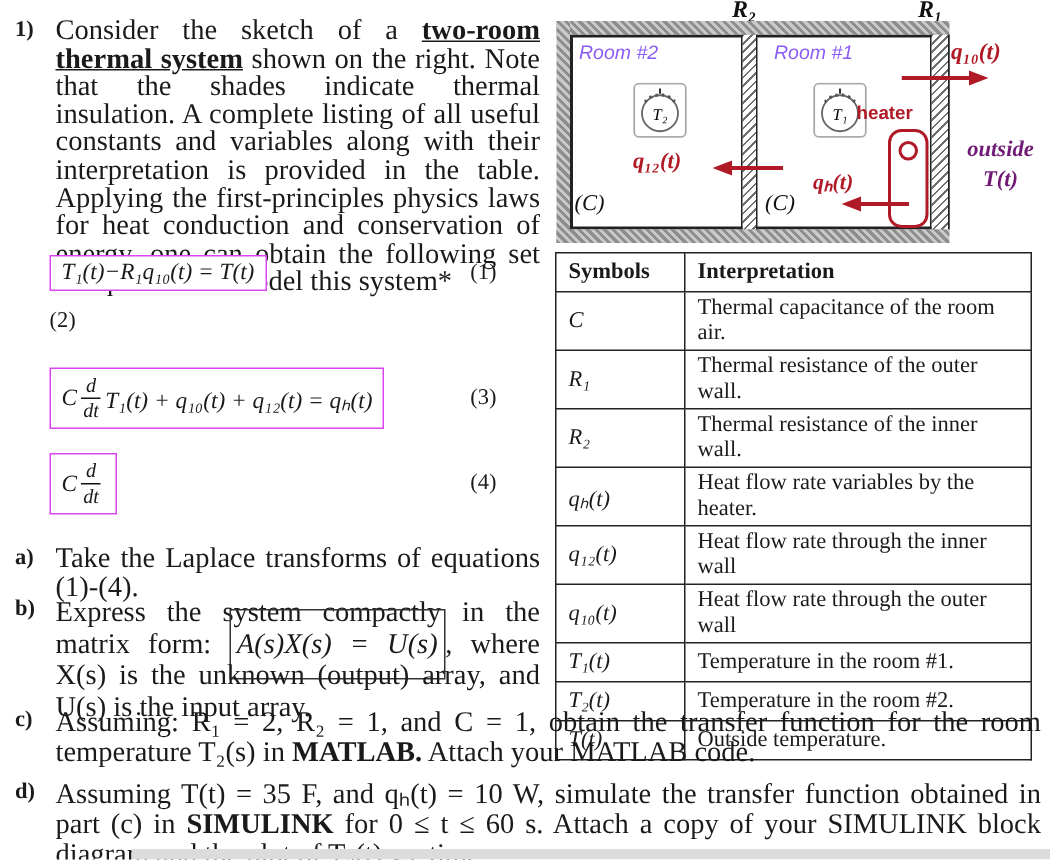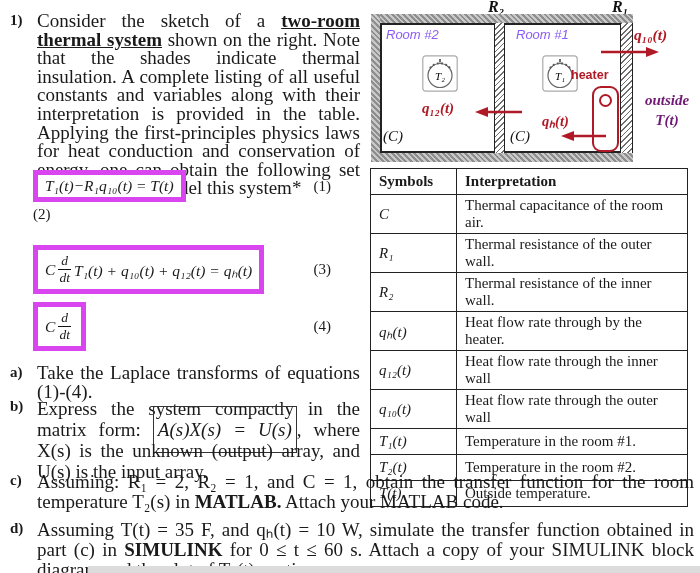--- a/index.html
+++ b/index.html
@@ -23,21 +23,21 @@
   .item-b { left:10px; top:398px; width:350px; }
   .item-b .body { line-height:21px; }
   .item-c { left:10px; top:472px; width:684px; }
   .item-d { left:10px; top:520px; width:684px; }
   .item-c .body, .item-d .body { line-height:20px; }
   .inline-box { border:1px solid #333; padding:12px 4px; font-style:italic; }
 
   
   .eq-row { position:absolute; left:33px; width:298px; display:flex;
             justify-content:space-between; align-items:center; }
-  .eq-box { border:5px solid #d946ef; padding:2px 7px; background:#fff;
+  .eq-box { border:1px solid #d946ef; padding:2px 7px; background:#fff;
             font-style:italic; font-size:15.5px; display:inline-flex;
             align-items:center; white-space:nowrap; }
   .eq-num { font-size:15px; }
   .frac { display:inline-flex; flex-direction:column; align-items:center;
           line-height:1.05; font-size:13.5px; margin:0 3px; }
   .frac .num { border-bottom:1.3px solid #111; padding:0 3px 1px; }
   .frac .den { padding-top:1px; }
   .eq-1 { top:170px; } .eq-2 { top:206px; } .eq-3 { top:245px; } .eq-4 { top:302px; }
   .eq-3 .eq-box, .eq-4 .eq-box { padding:4px 7px; }
 
@@ -208,21 +208,21 @@
     <tr>
           <td class="sym">R₁</td>
           <td>Thermal resistance of the outer wall.</td>
         </tr>
     <tr>
           <td class="sym">R₂</td>
           <td>Thermal resistance of the inner wall.</td>
         </tr>
     <tr>
           <td class="sym">qₕ(t)</td>
-          <td>Heat flow rate through by the heater.</td>
+          <td>Heat flow rate variables by the heater.</td>
         </tr>
     <tr>
           <td class="sym">q₁₂(t)</td>
           <td>Heat flow rate through the inner wall</td>
         </tr>
     <tr>
           <td class="sym">q₁₀(t)</td>
           <td>Heat flow rate through the outer wall</td>
         </tr>
     <tr>

